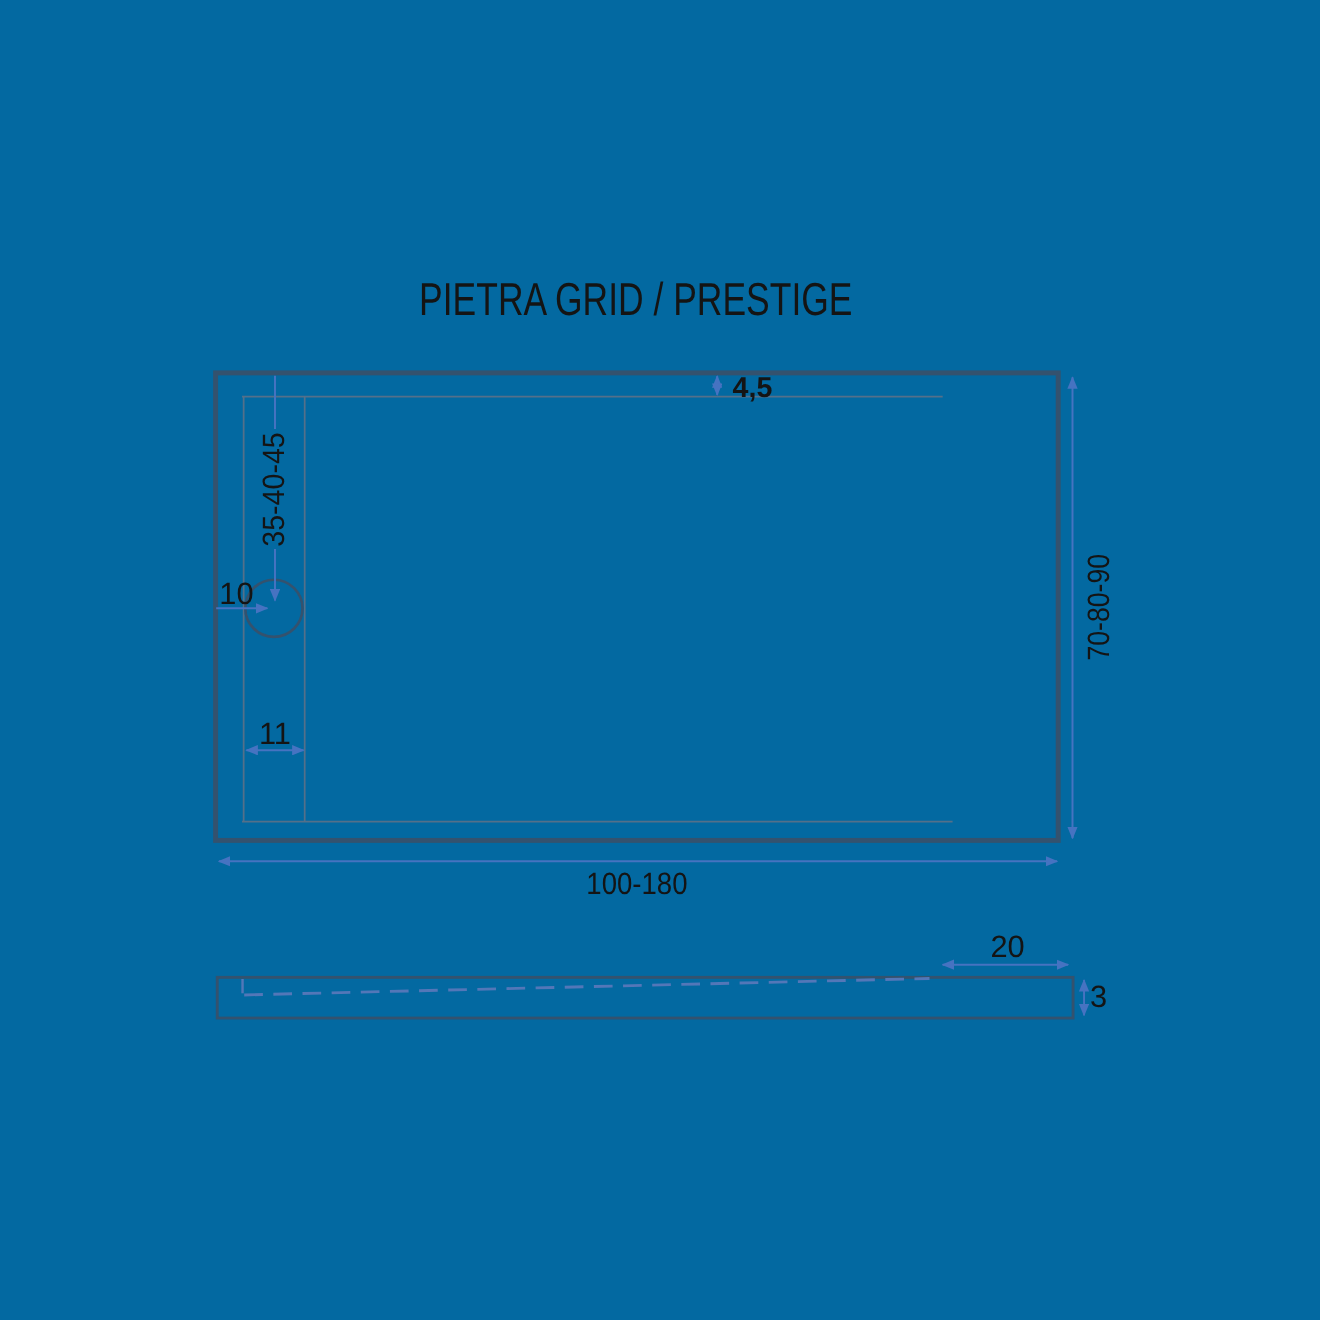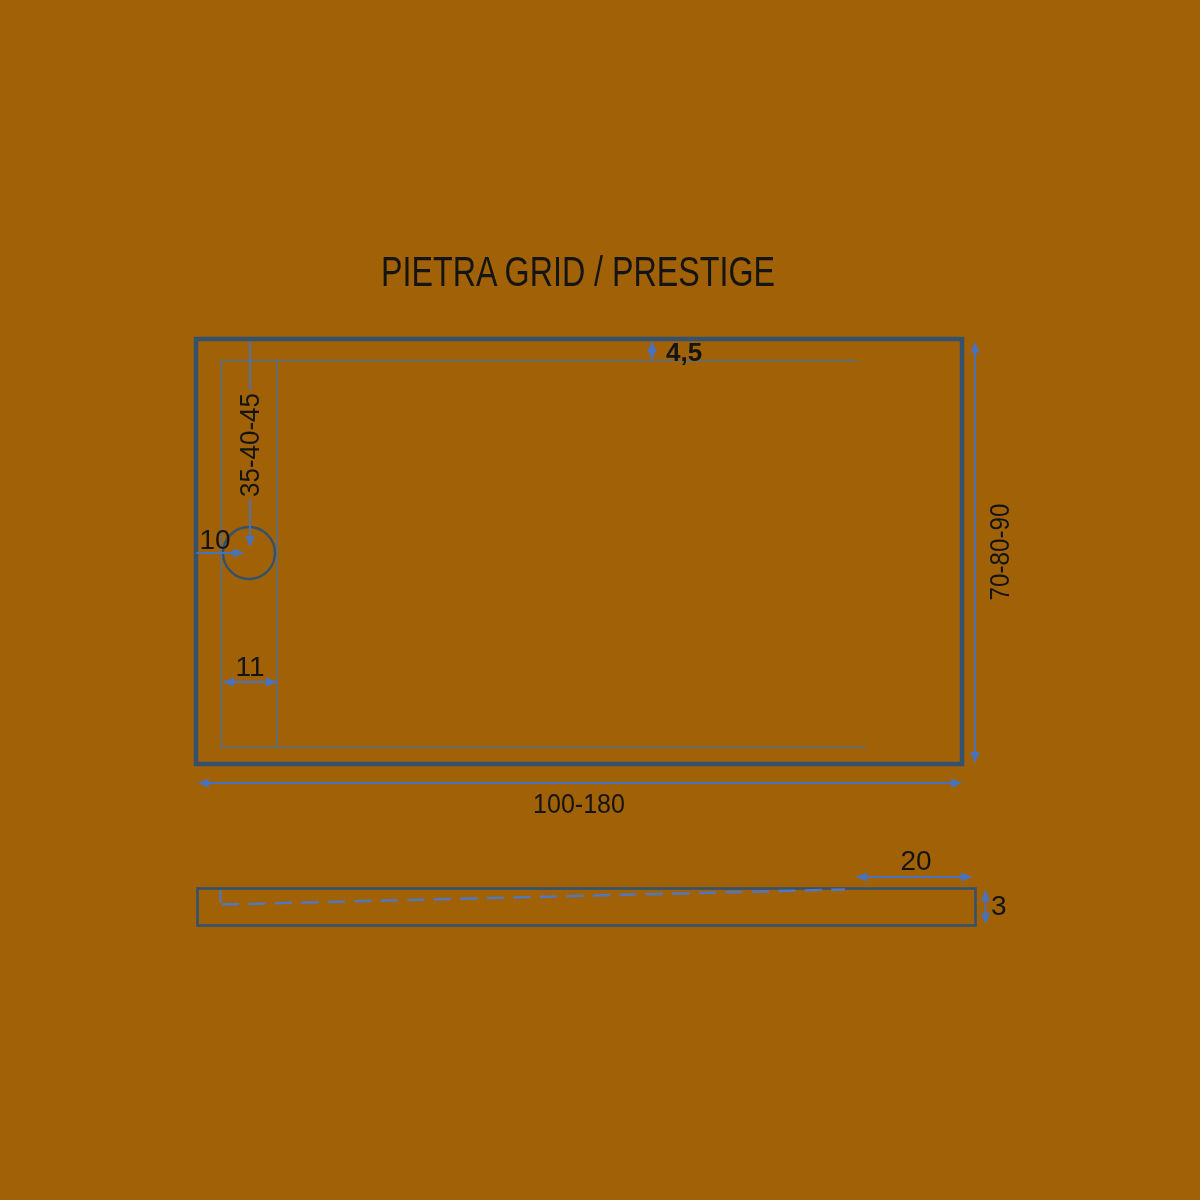--- a/index.html
+++ b/index.html
@@ -4,21 +4,21 @@
 <style>
   html, body {
     margin: 0;
     padding: 0;
     background: #ffffff;
   }
   .canvas {
     position: relative;
     width: 1200px;
     height: 1200px;
-    background: #a16207;
+    background: #0369a1;
     overflow: hidden;
   }
   svg { display: block; }
   text {
     font-family: "Liberation Sans", "DejaVu Sans", sans-serif;
     fill: #141414;
   }
   .dim-label  { font-size: 28px; }
   .dim-label-bold { font-size: 26px; font-weight: 700; }
   .title-label { font-size: 42px; }

